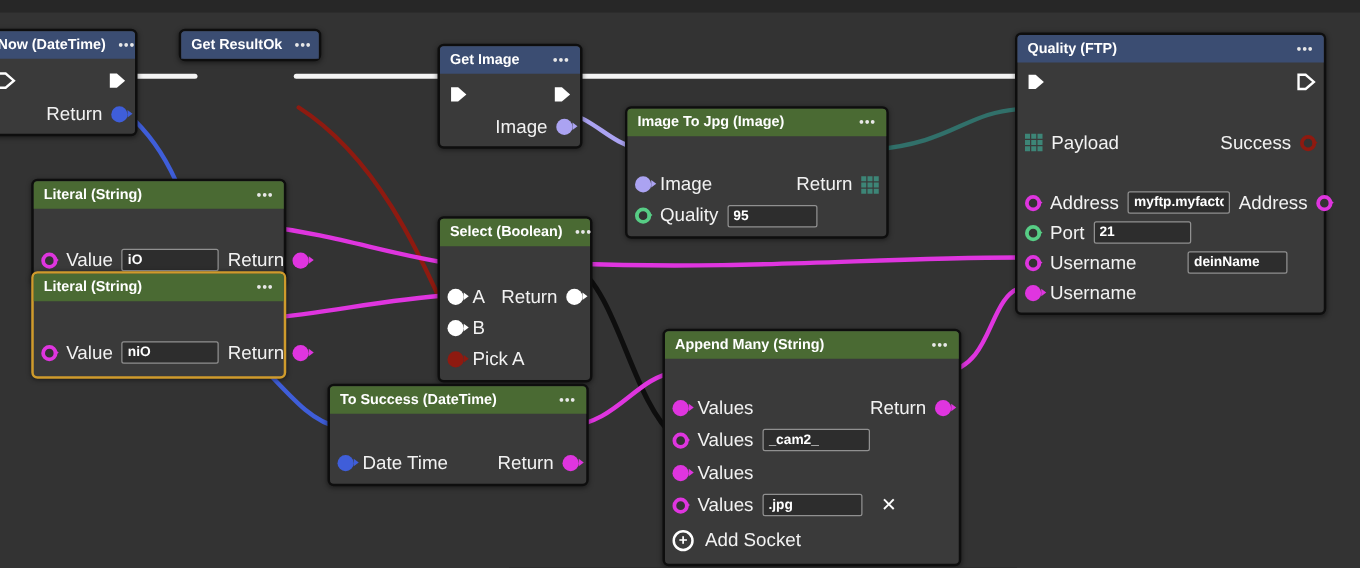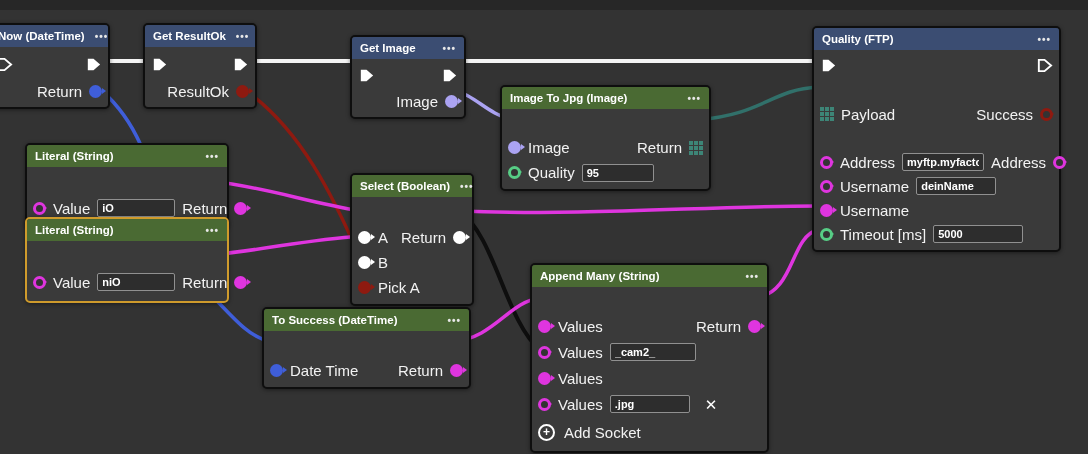--- a/index.html
+++ b/index.html
@@ -95,34 +95,20 @@
         <span class="port fill c-blue"></span>
       </div>
     </div>
   </div>
 
   <div class="node" style="left:143px;top:23px;width:110px;">
     <div class="hdr blue">
       <span>Get ResultOk</span>
       <span class="menu">•••</span>
     </div>
-    <div class="body">
-      <div class="row h30 exec">
-        <svg class="execpin" viewBox="0 0 18 18">
-            <path d="M3,3 h6 l7,6 -7,6 h-6 z" fill="#fff"></path>
-          </svg>
-        <svg class="execpin" viewBox="0 0 18 18">
-            <path d="M3,3 h6 l7,6 -7,6 h-6 z" fill="#fff"></path>
-          </svg>
-      </div>
-      <div class="row h24 out">
-        <span class="lbl">ResultOk</span>
-        <span class="port fill c-red"></span>
-      </div>
-    </div>
   </div>
 
   <div class="node" style="left:350px;top:35px;width:112px;">
     <div class="hdr blue">
       <span>Get Image</span>
       <span class="menu">•••</span>
     </div>
     <div class="body">
       <div class="row h28 exec" style="height:28px;">
         <svg class="execpin" viewBox="0 0 18 18">
@@ -212,32 +198,32 @@
           <span class="port ring c-mag"></span>
           <span class="lbl">Address</span>
           <input class="tinput" style="width: 72px;" readonly="" value="myftp.myfactor">
         </span>
         <span class="rgrp">
           <span class="lbl">Address</span>
           <span class="port ring c-mag"></span>
         </span>
       </div>
       <div class="row h24">
+        <span class="port ring c-grn"></span>
+        <span class="lbl">Port</span>
+        <input class="tinput" style="width: 68px;" readonly="" value="21">
+      </div>
+      <div class="row h24">
         <span class="port ring c-mag"></span>
         <span class="lbl">Username</span>
-        <input class="tinput" style="width: 70px;" readonly="" value="deinName">
+        <input class="tinput" style="width: 70px; margin-left: 34px;" readonly="" value="deinName">
       </div>
       <div class="row h24">
         <span class="port fill c-mag"></span>
         <span class="lbl">Username</span>
-      </div>
-      <div class="row h24">
-        <span class="port ring c-grn"></span>
-        <span class="lbl">Timeout [ms]</span>
-        <input class="tinput" style="width: 80px;" readonly="" value="5000">
       </div>
     </div>
   </div>
 
   <div class="node" style="left:25px;top:143px;width:200px;">
     <div class="hdr green">
       <span>Literal (String)</span>
       <span class="menu">•••</span>
     </div>
     <div class="body">

